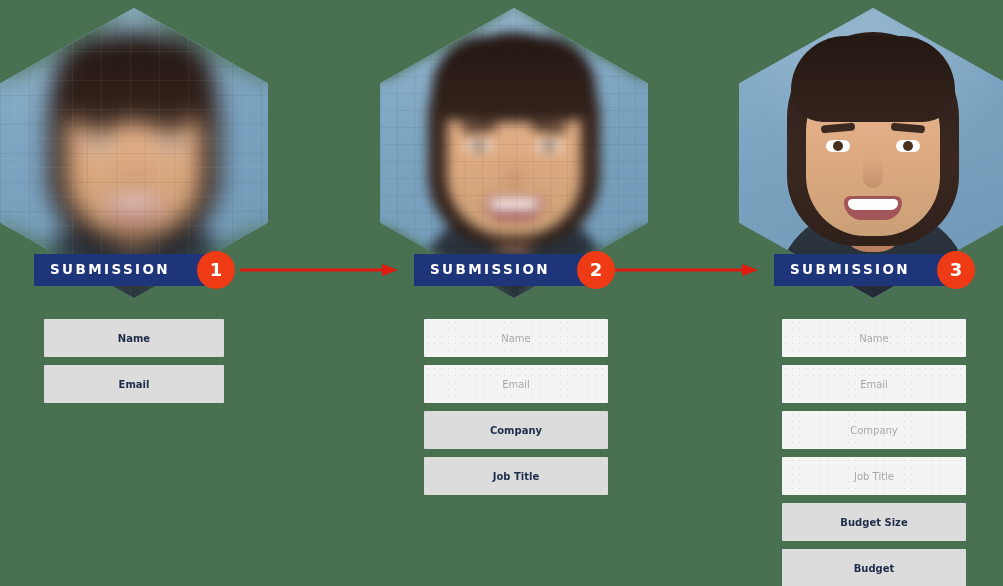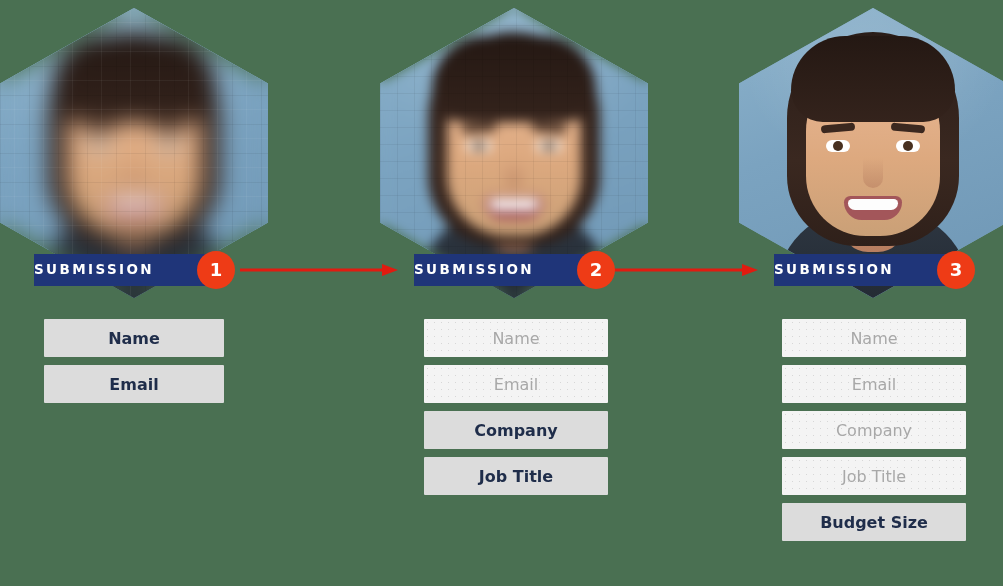--- a/index.html
+++ b/index.html
@@ -210,20 +210,21 @@
   }
 
   
   .badge {
     position: absolute;
     top: 254px;
     height: 32px;
     background: #1f3579;
     display: flex;
     align-items: center;
+    padding-left: 16px;
     padding-right: 34px;
     z-index: 6;
   }
   #col-1 .badge { left: 45px; width: 185px; }
   #col-2 .badge { left: 45px; width: 185px; }
   #col-3 .badge { left: 46px; width: 185px; }
 
   .badge-label {
     color: #ffffff;
     font-size: 13.5px;
@@ -263,21 +264,21 @@
   #col-2 .fields, #col-3 .fields { width: 184px; }
   #col-2 .fields { left: 55px; }
   #col-3 .fields { left: 54px; }
 
   .field {
     height: 38px;
     margin-bottom: 8px;
     display: flex;
     align-items: center;
     justify-content: center;
-    font-size: 16px;
+    font-size: 10px;
     border-radius: 1px;
   }
 
   .field.active {
     background: #dcdcdc;
     color: #1f2d4a;
     font-weight: bold;
   }
 
   .field.dim {
@@ -442,16 +443,19 @@
       </div>
       <div class="field dim">
         <span>Company</span>
       </div>
       <div class="field dim">
         <span>Job Title</span>
       </div>
       <div class="field active">
         <span>Budget Size</span>
       </div>
+      <div class="field active">
+        <span>Budget</span>
+      </div>
     </div>
   </div>
 
 </div>
 
 </body></html>

